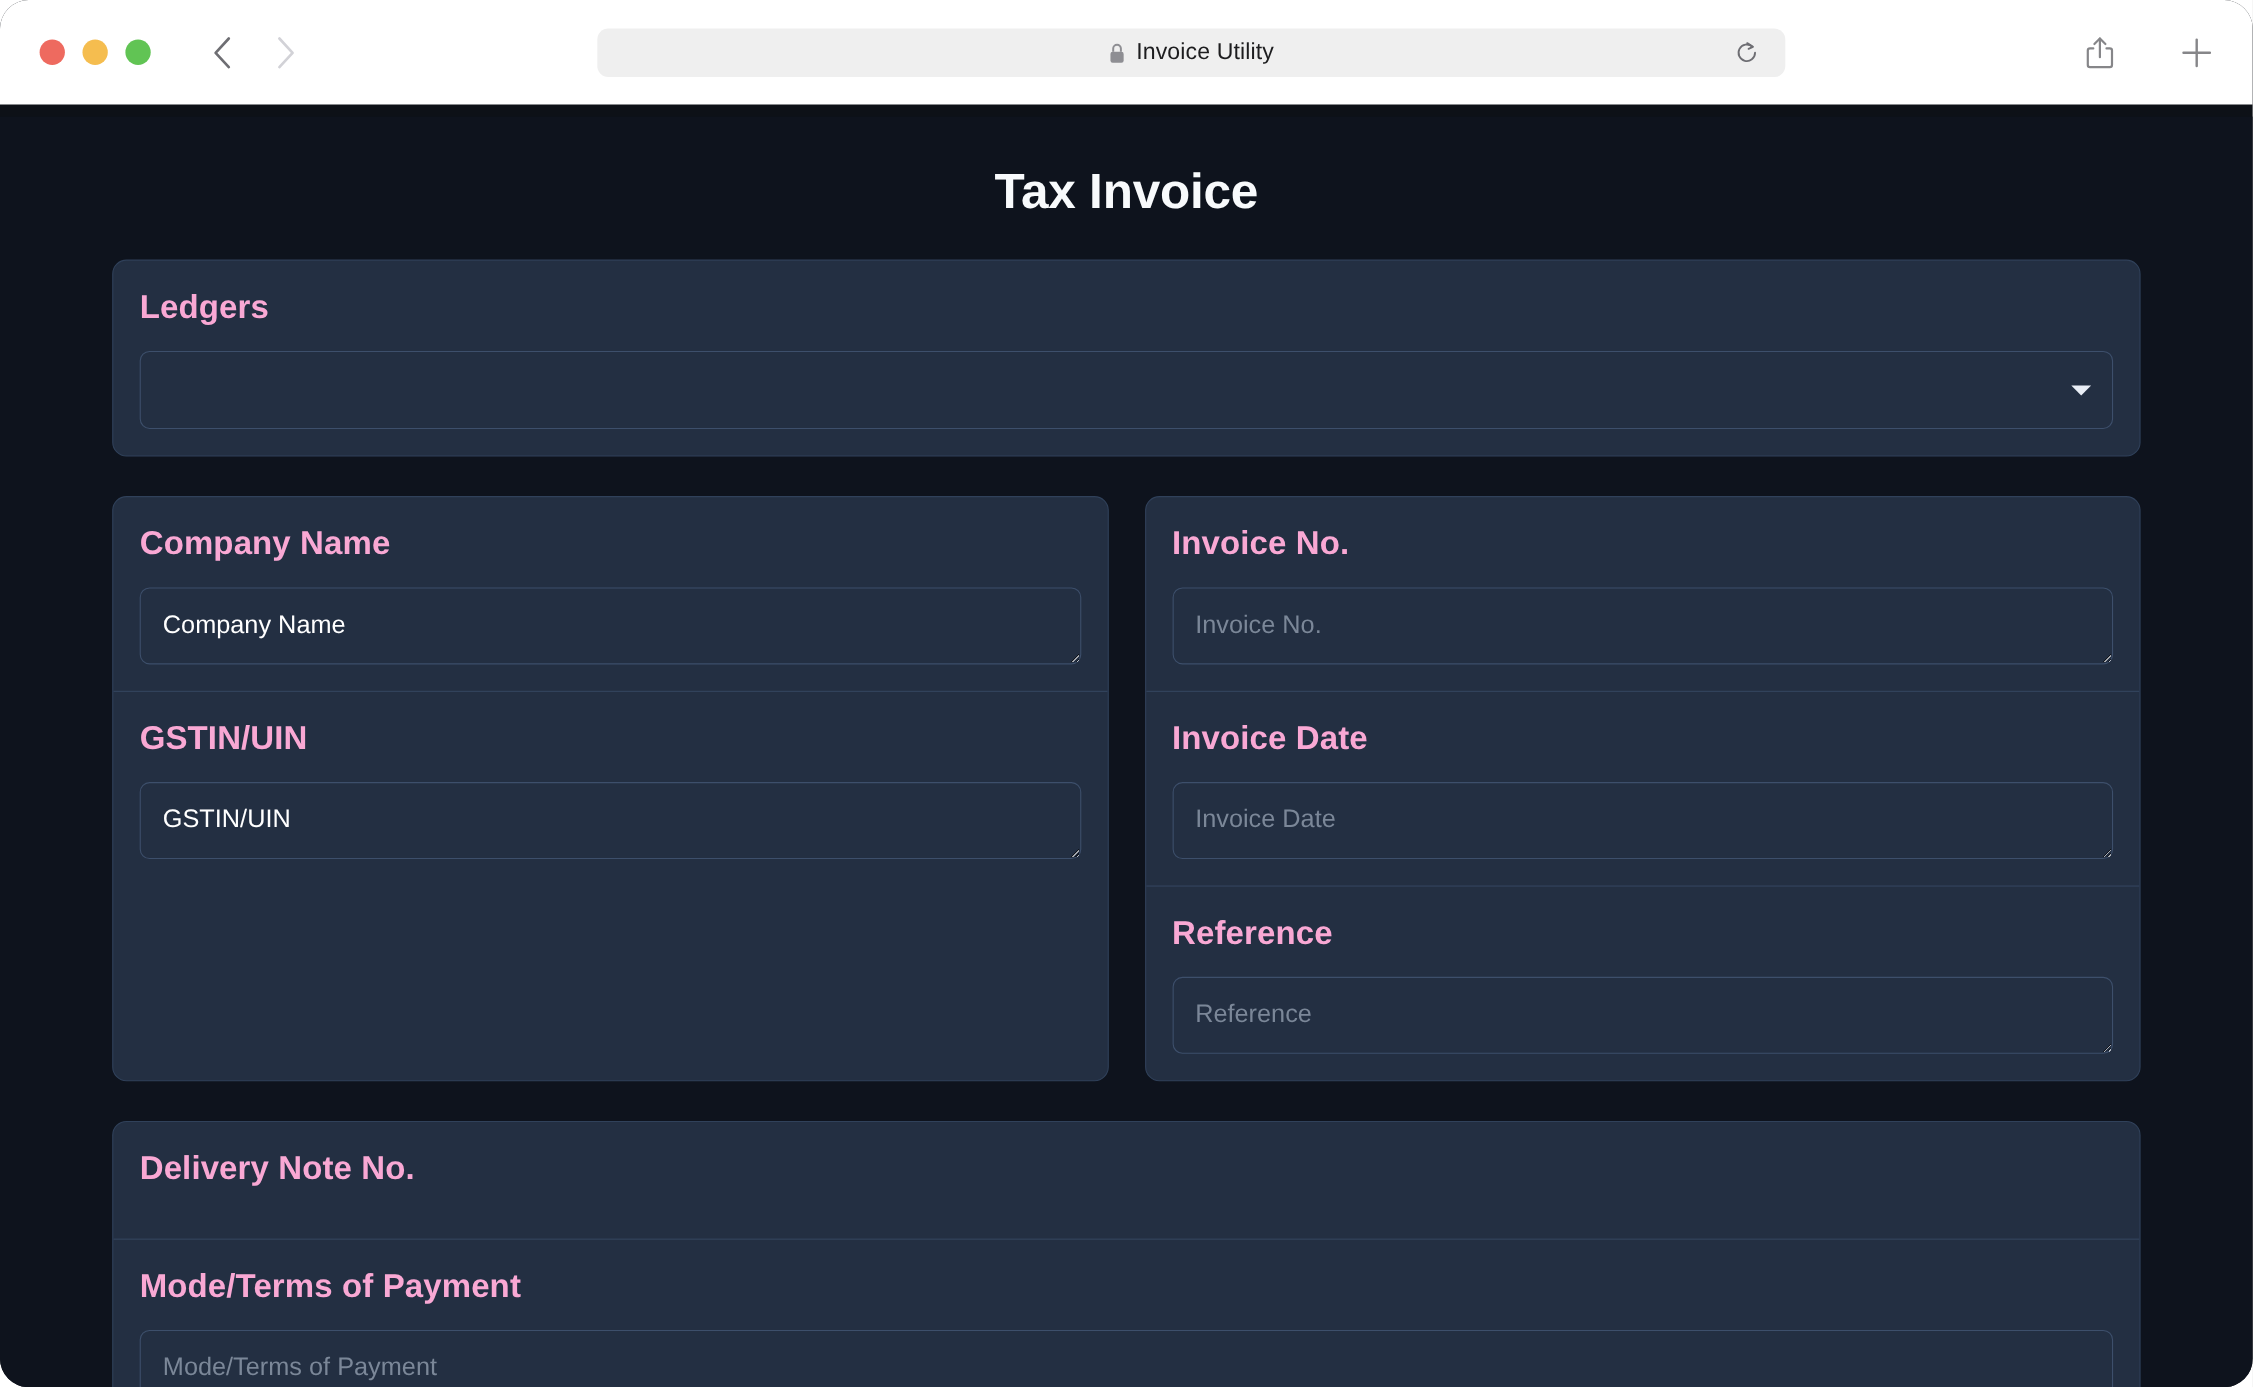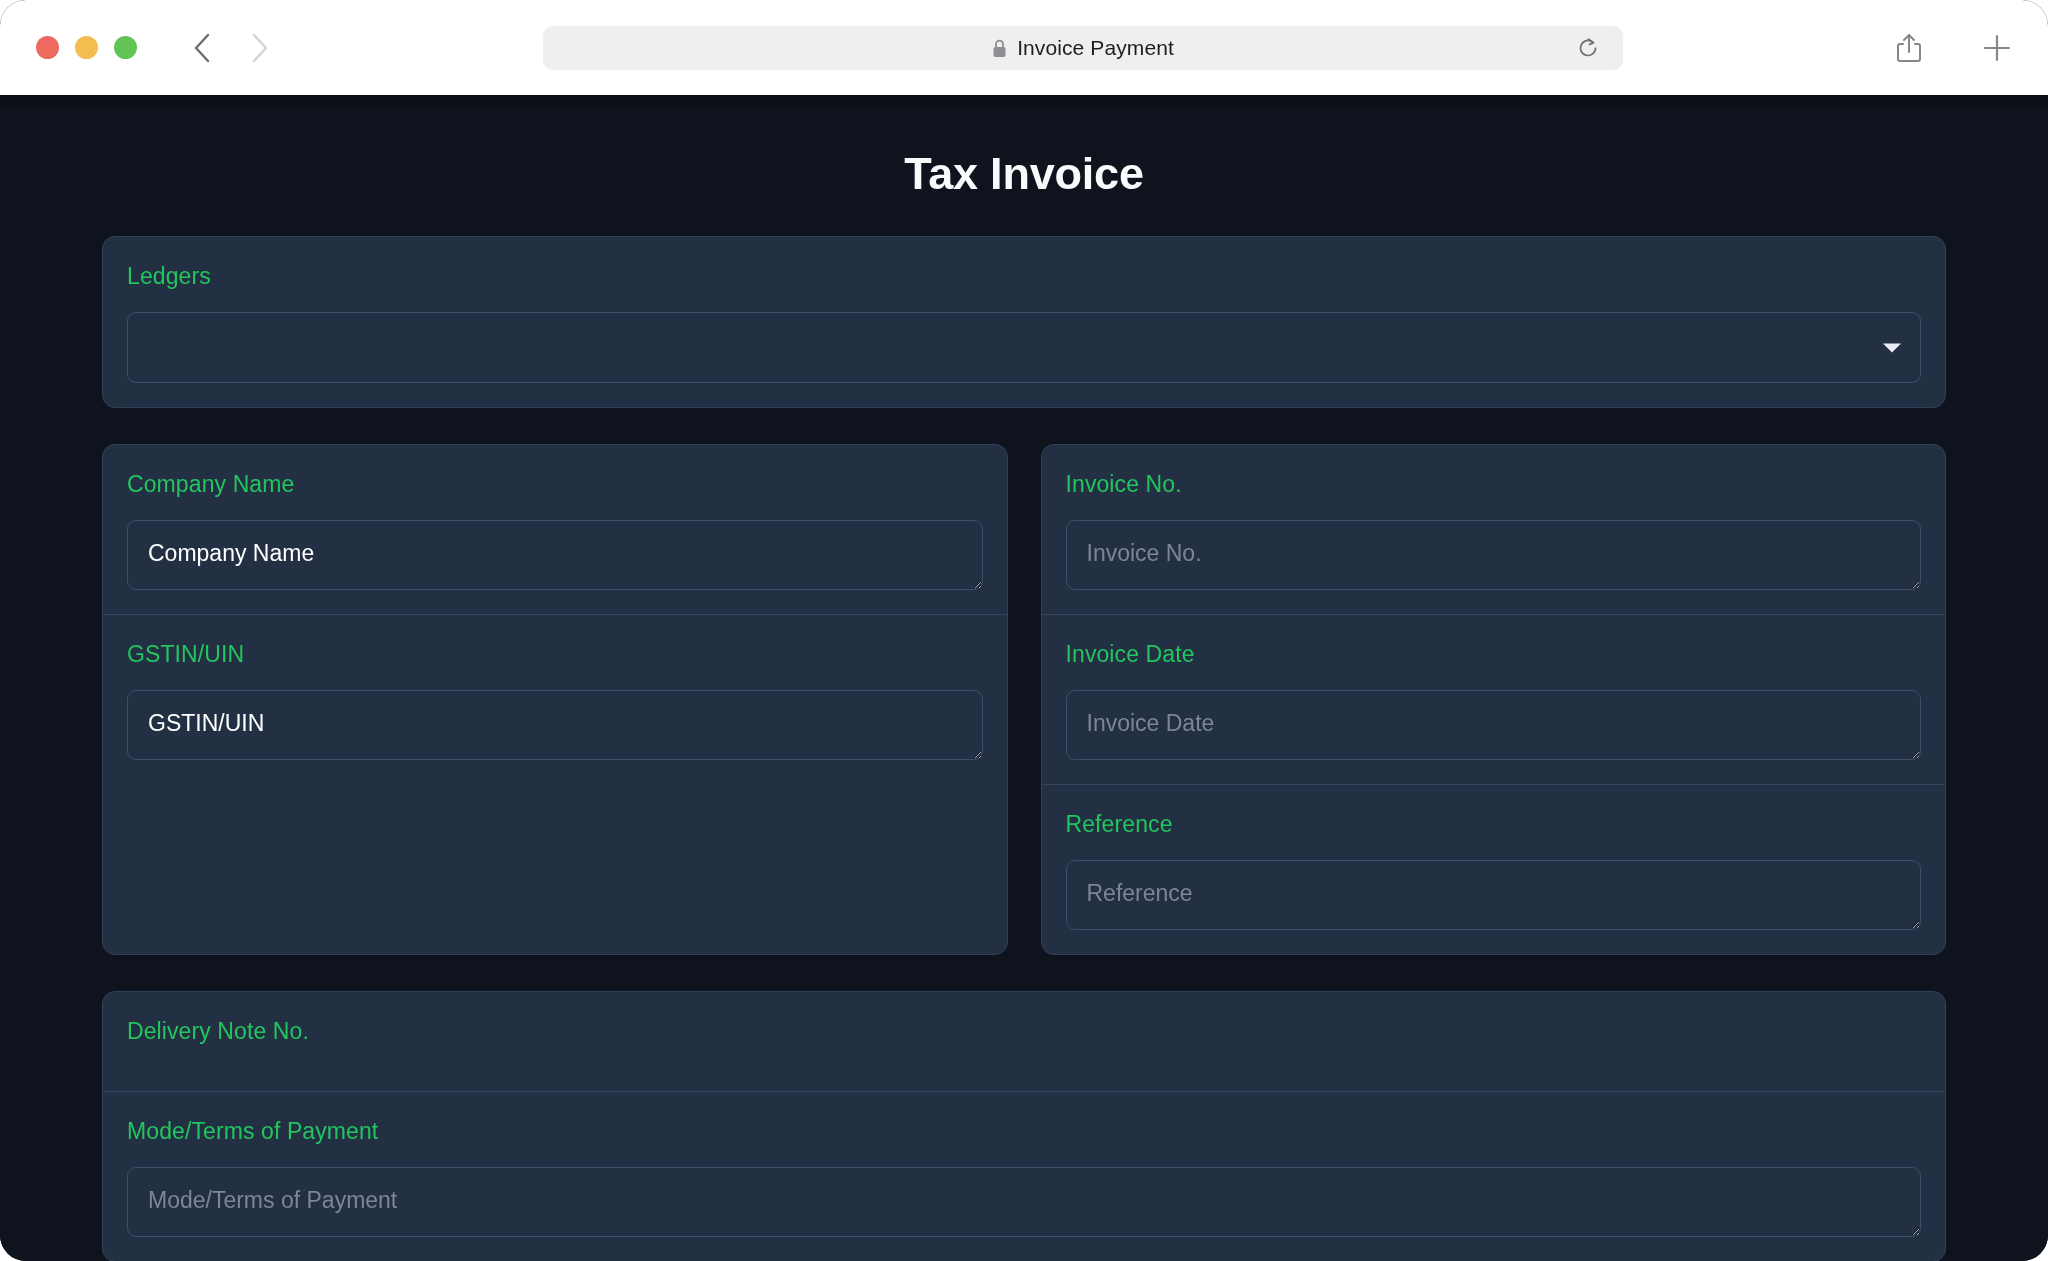--- a/index.html
+++ b/index.html
@@ -136,23 +136,23 @@
 
   .field-group {
     padding: 26px 24px 24px 24px;
   }
   .field-group + .field-group {
     border-top: 1px solid #34455f;
   }
 
   .field-label {
     display: block;
-    color: #22c55e;
-    font-size: 23px;
-    font-weight: 400;
+    color: #f9a8d4;
+    font-size: 30px;
+    font-weight: 700;
     margin-bottom: 22px;
     letter-spacing: 0.1px;
   }
 
   .field-input {
     width: 100%;
     min-height: 70px;
     background: transparent;
     border: 1px solid #3d4f6b;
     border-radius: 9px;
@@ -233,21 +233,21 @@
     </div>
 
     <div id="address-bar">
       <div id="address-center">
         <span id="lock-icon">
           <svg width="15" height="19" viewBox="0 0 15 19" fill="none">
             <rect x="1.5" y="8" width="12" height="10" rx="2" fill="#8e8e93"></rect>
             <path d="M4 8 V5.2 A3.5 3.5 0 0 1 11 5.2 V8" stroke="#8e8e93" stroke-width="1.8" fill="none"></path>
           </svg>
         </span>
-        <span id="site-title">Invoice Payment</span>
+        <span id="site-title">Invoice Utility</span>
       </div>
       <div id="reload-button">
         <svg width="22" height="22" viewBox="0 0 22 22" fill="none">
           <path d="M18.5 11 A7.5 7.5 0 1 1 16 5.4" stroke="#6e6e73" stroke-width="1.7" stroke-linecap="round" fill="none"></path>
           <path d="M11.4 2.2 L16.6 5.6 L12.6 7.4" stroke="#6e6e73" stroke-width="1.7" stroke-linecap="round" stroke-linejoin="round" fill="none"></path>
         </svg>
       </div>
     </div>
 
     <div id="toolbar-right">

